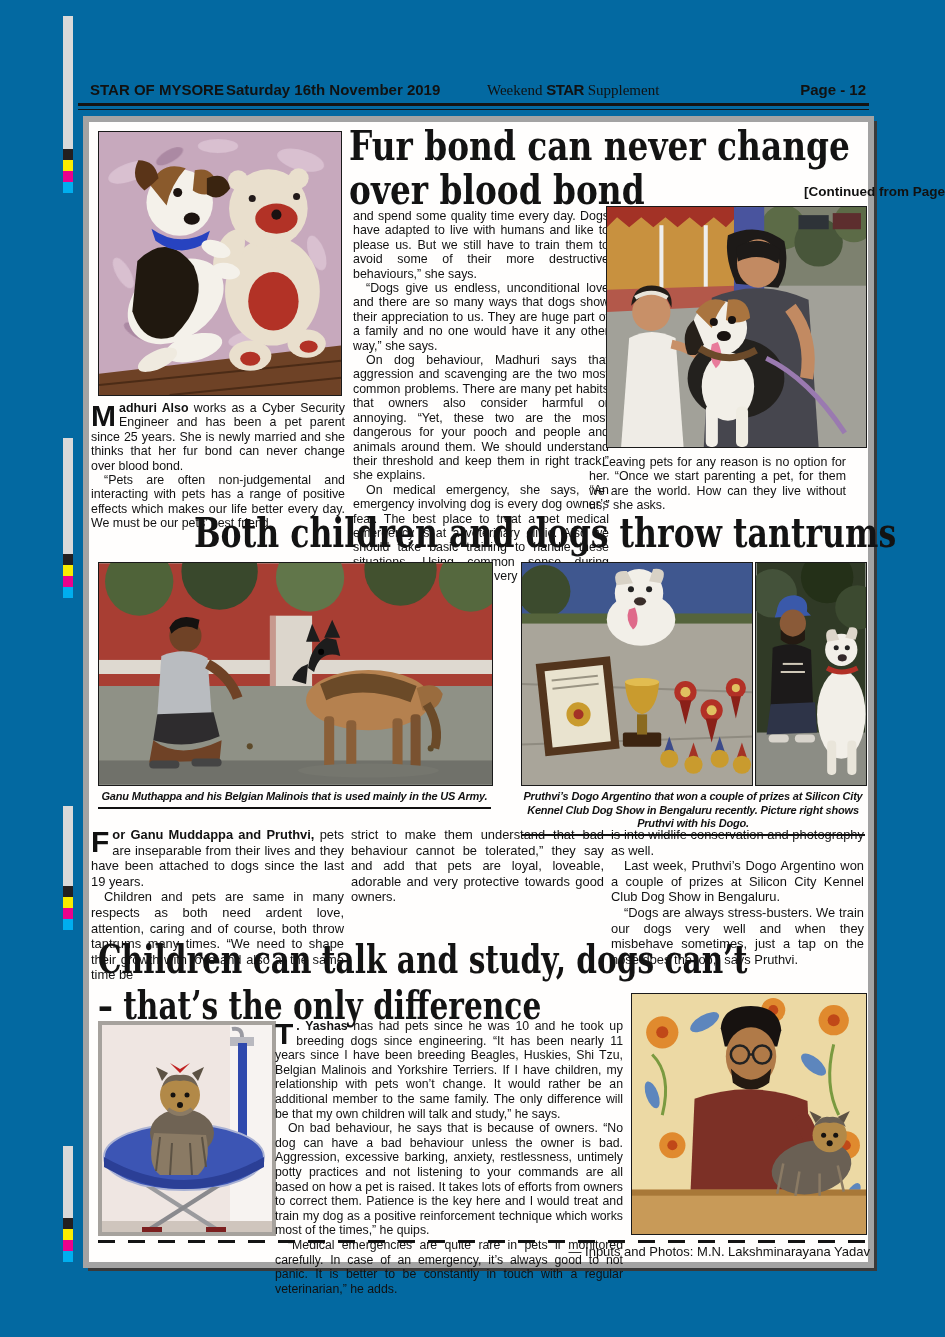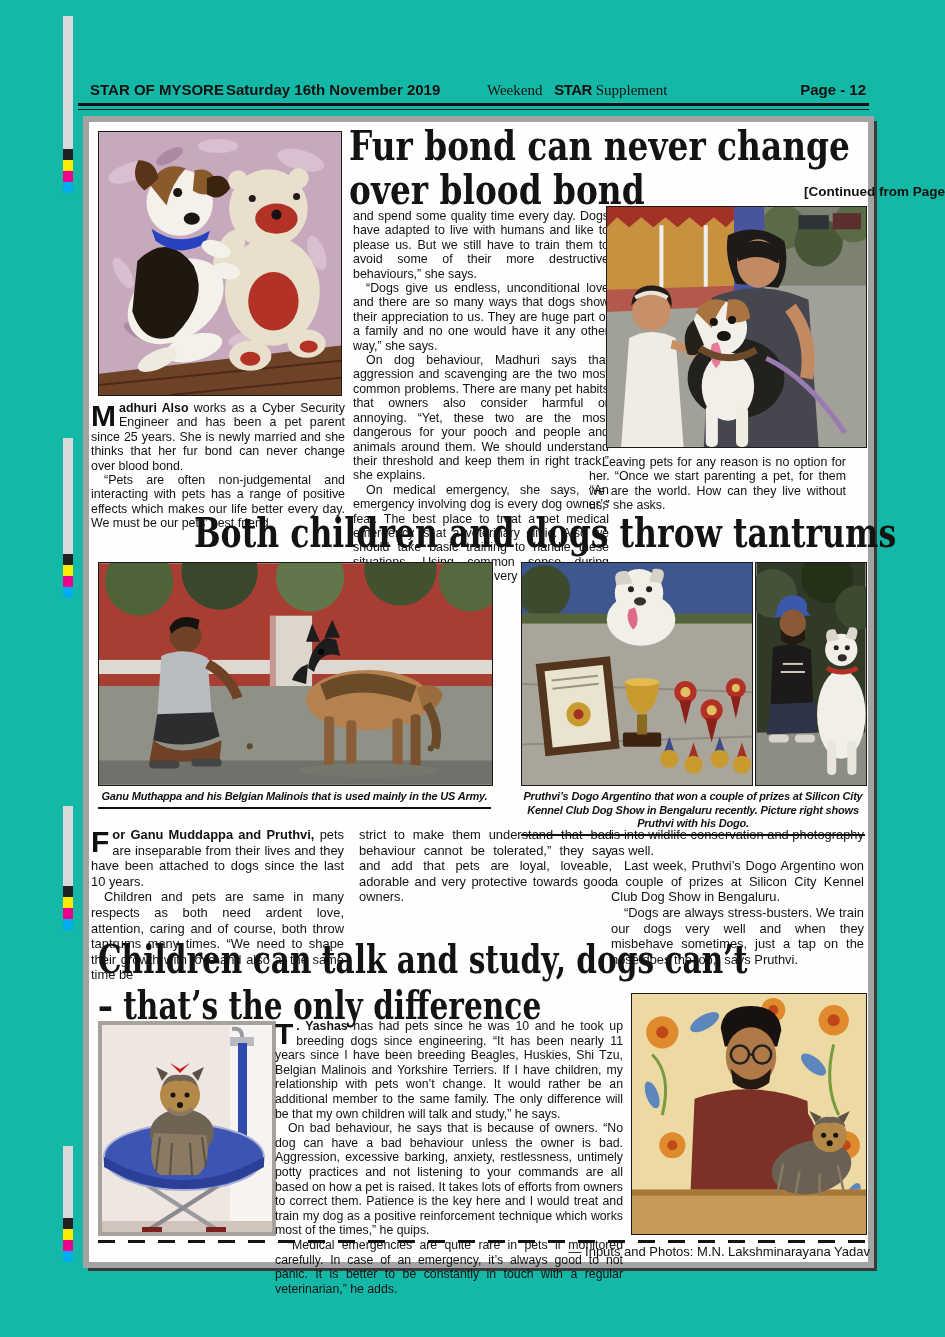--- a/index.html
+++ b/index.html
@@ -1,27 +1,27 @@
 <!DOCTYPE html>
 <html><head>
 <meta charset="utf-8">
 <style>
   html,body{margin:0;padding:0;background:#fff;}
-  .page{position:relative;width:945px;height:1337px;background:#14b8a6;overflow:hidden;
+  .page{position:relative;width:945px;height:1337px;background:#0369a1;overflow:hidden;
         font-family:"Liberation Sans",sans-serif;color:#111;}
   .abs{position:absolute;}
 
   
   .pm-strip{position:absolute;left:63px;width:10px;background:#d9d9d9;}
   .pm-block{position:absolute;left:63px;width:10px;height:11px;}
 
   
   .mast{position:absolute;top:81px;height:20px;font-size:15px;font-weight:bold;white-space:nowrap;}
   .mast-serif{font-family:"Liberation Serif",serif;font-weight:normal;}
-  .mast-star{font-weight:800;letter-spacing:-.5px;margin-left:8px;}
+  .mast-star{font-weight:800;letter-spacing:-.5px;}
   .rule-double{position:absolute;left:78px;top:103px;width:791px;height:3px;
                border-top:3px solid #141414;border-bottom:1px solid #141414;}
 
   
   .frame{position:absolute;left:83px;top:116px;width:779px;height:1140px;
          border:6px solid #a3a3a3;background:#fffefd;box-shadow:4px 4px 0 -1px #3a3a3a;}
 
   
   .hl{font-family:"DejaVu Serif",serif;font-weight:bold;color:#131313;white-space:nowrap;
       transform-origin:0 50%;}
@@ -367,24 +367,24 @@
           <rect x="70" y="176" width="9" height="34" rx="4" fill="#e9e5da"></rect>
           <rect x="90" y="176" width="9" height="34" rx="4" fill="#e9e5da"></rect>
         </g>
       </svg>
     </figure>
 
     <div class="cap" style="left:432px;top:668px;width:344px">Pruthvi’s Dogo Argentino that won a couple of prizes at Silicon City Kennel Club Dog Show in Bengaluru recently. Picture right shows Pruthvi with his Dogo.</div>
     <div class="cap" style="left:9px;top:668px;width:393px">Ganu Muthappa and his Belgian Malinois that is used mainly in the US Army.</div>
 
     <div class="bt2 abs" style="left:2px;top:705px;width:253px">
-      <p class="lead"><span class="dropcap">F</span><b>or Ganu Muddappa and Pruthvi,</b><span> pets are inseparable from their lives and they have been attached to dogs since the last 10 years.</span></p>
+      <p class="lead"><span class="dropcap">F</span><b>or Ganu Muddappa and Pruthvi,</b><span> pets are inseparable from their lives and they have been attached to dogs since the last 19 years.</span></p>
       <p><span>Children and pets are same in many respects as both need ardent love, attention, caring and of course, both throw tantrums many times. “We need to shape their growth with love and also at the same time be</span></p>
     </div>
-    <div class="bt2 abs" style="left:270px;top:705px;width:253px">
+    <div class="bt2 abs" style="left:262px;top:705px;width:253px">
       <p class="lead"><span>strict to make them understand that bad behaviour cannot be tolerated,” they say and add that pets are loyal, loveable, adorable and very protective towards good owners.</span></p>
     </div>
     <div class="bt2 abs" style="left:522px;top:705px;width:253px">
       <p class="lead"><span>is into wildlife conservation and photography as well.</span></p>
       <p><span>Last week, Pruthvi’s Dogo Argentino won a couple of prizes at Silicon City Kennel Club Dog Show in Bengaluru.</span></p>
       <p><span>“Dogs are always stress-busters. We train our dogs very well and when they misbehave sometimes, just a tap on the nose does the job,” says Pruthvi.</span></p>
     </div>
 
     <div class="abs" style="left:9px;top:814px">
       <div class="hl hl38">Children can talk and study, dogs can’t</div>

